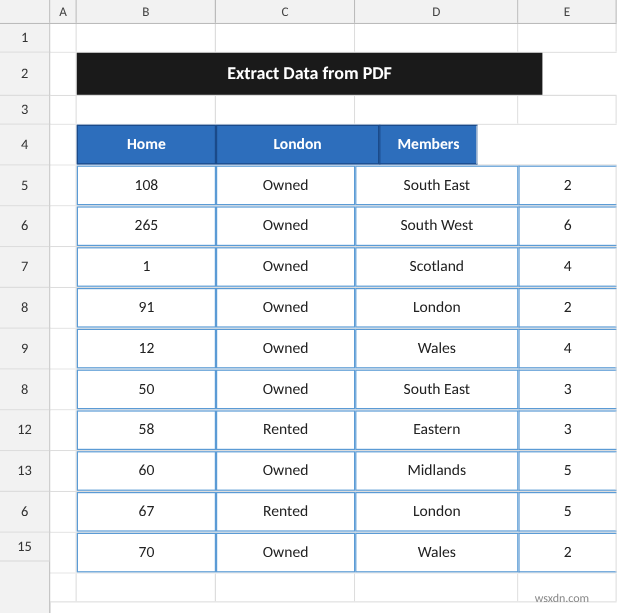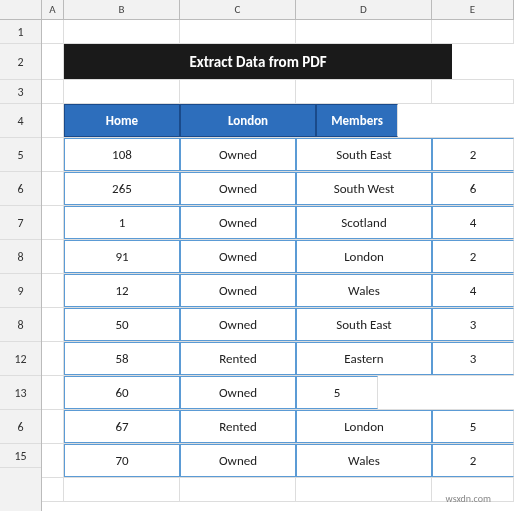--- a/index.html
+++ b/index.html
@@ -280,20 +280,21 @@
         <div class="cell col-b data-cell">58</div>
         <div class="cell col-c data-cell">Rented</div>
         <div class="cell col-d data-cell">Eastern</div>
         <div class="cell col-e data-cell">3</div>
       </div>
 
       <div class="grid-row row-h5">
         <div class="cell col-a"></div>
         <div class="cell col-b data-cell">60</div>
         <div class="cell col-c data-cell">Owned</div>
+        <div class="cell col-d data-cell">Midlands</div>
         <div class="cell col-e data-cell">5</div>
       </div>
 
       <div class="grid-row row-h5">
         <div class="cell col-a"></div>
         <div class="cell col-b data-cell">67</div>
         <div class="cell col-c data-cell">Rented</div>
         <div class="cell col-d data-cell">London</div>
         <div class="cell col-e data-cell">5</div>
       </div>

